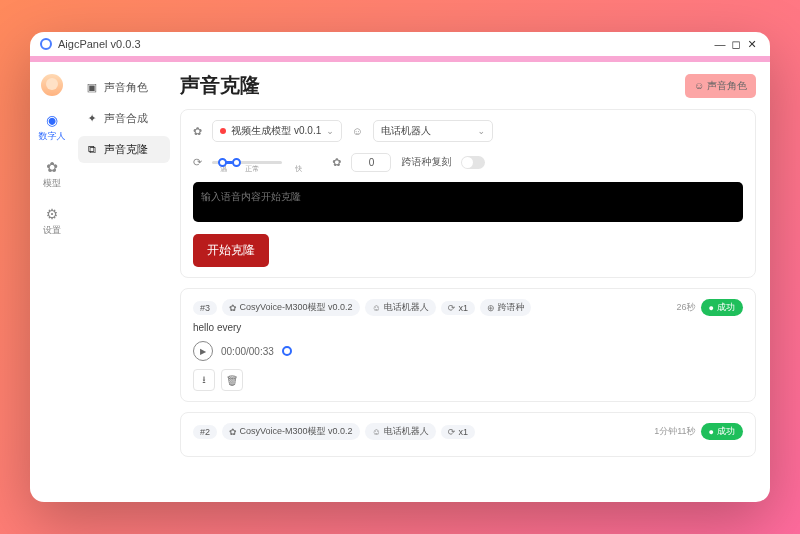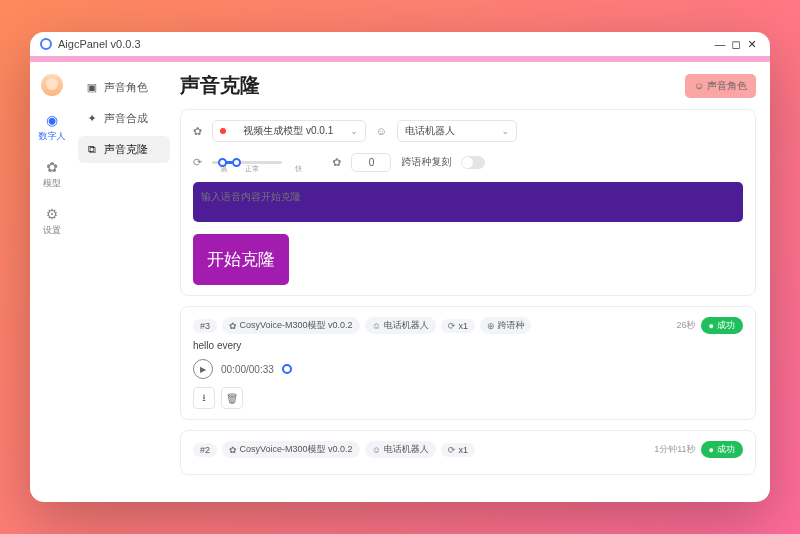--- a/index.html
+++ b/index.html
@@ -40,38 +40,38 @@
 
   .main { flex:1; padding: 10px 14px 0 6px; overflow-y:auto; position:relative; }
   .main::-webkit-scrollbar { width:6px; }
   .main::-webkit-scrollbar-thumb { background:#ccc; border-radius:3px; }
   .hdr { display:flex; align-items:center; margin-bottom:10px; }
   .hdr h1 { font-size:20px; font-weight:700; color:#222; flex:1; }
   .role-btn { font-size:10px; color:#666; background:#fca5a5; border:none; padding:5px 9px; border-radius:5px; cursor:pointer; }
 
   .card { border:1px solid #ececec; border-radius:8px; padding:10px 12px; margin-bottom:10px; background:#fff; }
   .row { display:flex; align-items:center; gap:10px; margin-bottom:8px; flex-wrap:wrap; }
-  .sel { display:flex; align-items:center; gap:17px; font-size:10px; color:#444; border:1px solid #e4e4e4; border-radius:5px; padding:3px 7px; cursor:pointer; min-width:120px; }
+  .sel { display:flex; align-items:center; gap:5px; font-size:10px; color:#444; border:1px solid #e4e4e4; border-radius:5px; padding:3px 7px; cursor:pointer; min-width:120px; }
   .sel .chev { margin-left:auto; color:#999; font-size:9px; }
   .rec-dot { width:6px; height:6px; background:#ff4040; border-radius:50%; }
   .gear { color:#888; font-size:11px; }
 
   .slider { display:flex; align-items:center; gap:3px; }
   .slider-track { width:70px; height:3px; background:#ddd; border-radius:2px; position:relative; }
   .slider-fill { position:absolute; left:10%; width:20%; height:100%; background:#2f6bff; border-radius:2px; }
   .slider-thumb { position:absolute; top:-3px; width:9px; height:9px; background:#fff; border:2px solid #2f6bff; border-radius:50%; }
   .slider-lbl { font-size:7px; color:#999; }
 
   .numbox { border:1px solid #e4e4e4; border-radius:5px; padding:3px 14px; font-size:10px; color:#555; min-width:40px; text-align:center; }
   .toggle { width:24px; height:13px; background:#e4e4e4; border-radius:7px; position:relative; cursor:pointer; }
   .toggle::after { content:""; position:absolute; left:1px; top:1px; width:11px; height:11px; background:#fff; border-radius:50%; }
   .opt-label { font-size:10px; color:#555; }
 
-  .ta { width:100%; background:#4c1d95; border:none; border-radius:5px; padding:8px; font-size:10px; color:#999; resize:none; height:40px; margin-bottom:8px; }
-  .primary-btn { background:#a21caf; color:#fff; border:none; border-radius:5px; padding:14px 14px; font-size:17px; cursor:pointer; }
+  .ta { width:100%; background:#000000; border:none; border-radius:5px; padding:8px; font-size:10px; color:#999; resize:none; height:40px; margin-bottom:8px; }
+  .primary-btn { background:#b91c1c; color:#fff; border:none; border-radius:5px; padding:8px 14px; font-size:12px; cursor:pointer; }
 
   .chip { display:inline-flex; align-items:center; gap:3px; background:#f2f4f8; color:#555; font-size:9px; padding:2px 7px; border-radius:10px; }
   .chip .ic { font-size:9px; color:#777; }
   .task-head { display:flex; align-items:center; gap:5px; flex-wrap:wrap; margin-bottom:6px; }
   .task-head .spacer { flex:1; }
   .dur { font-size:9px; color:#999; }
   .badge-ok { background:#1fbf5b; color:#fff; font-size:9px; padding:2px 8px; border-radius:9px; display:inline-flex; align-items:center; gap:3px; }
   .task-text { font-size:10px; color:#444; margin-bottom:8px; }
   .player { display:flex; align-items:center; gap:8px; font-size:10px; color:#666; margin-bottom:8px; }
   .play-btn { width:20px; height:20px; border:1.5px solid #888; border-radius:50%; display:flex; align-items:center; justify-content:center; cursor:pointer; font-size:8px; color:#666; }

